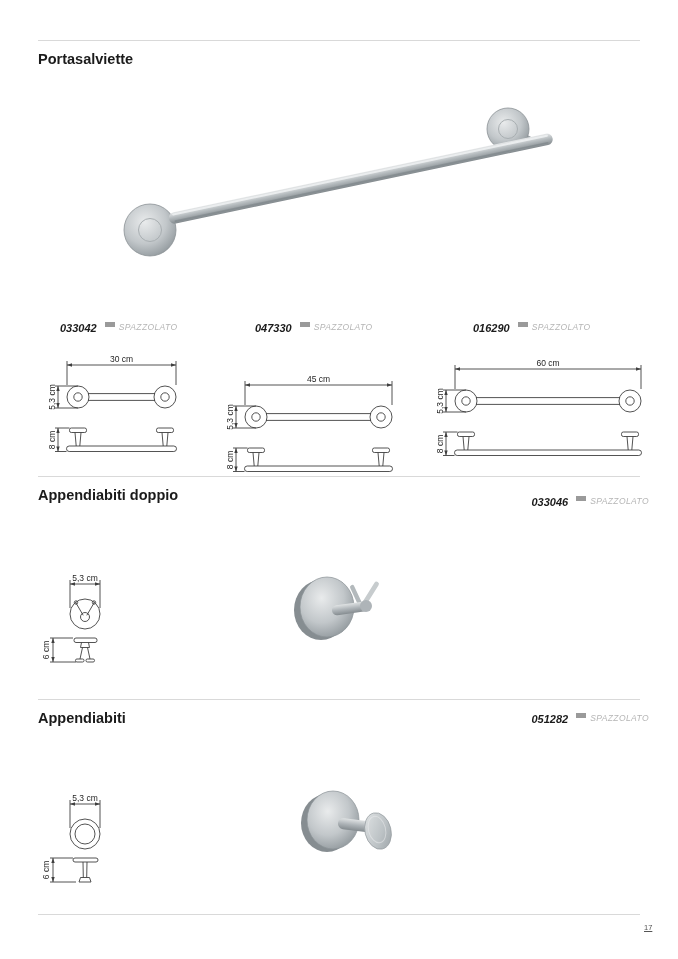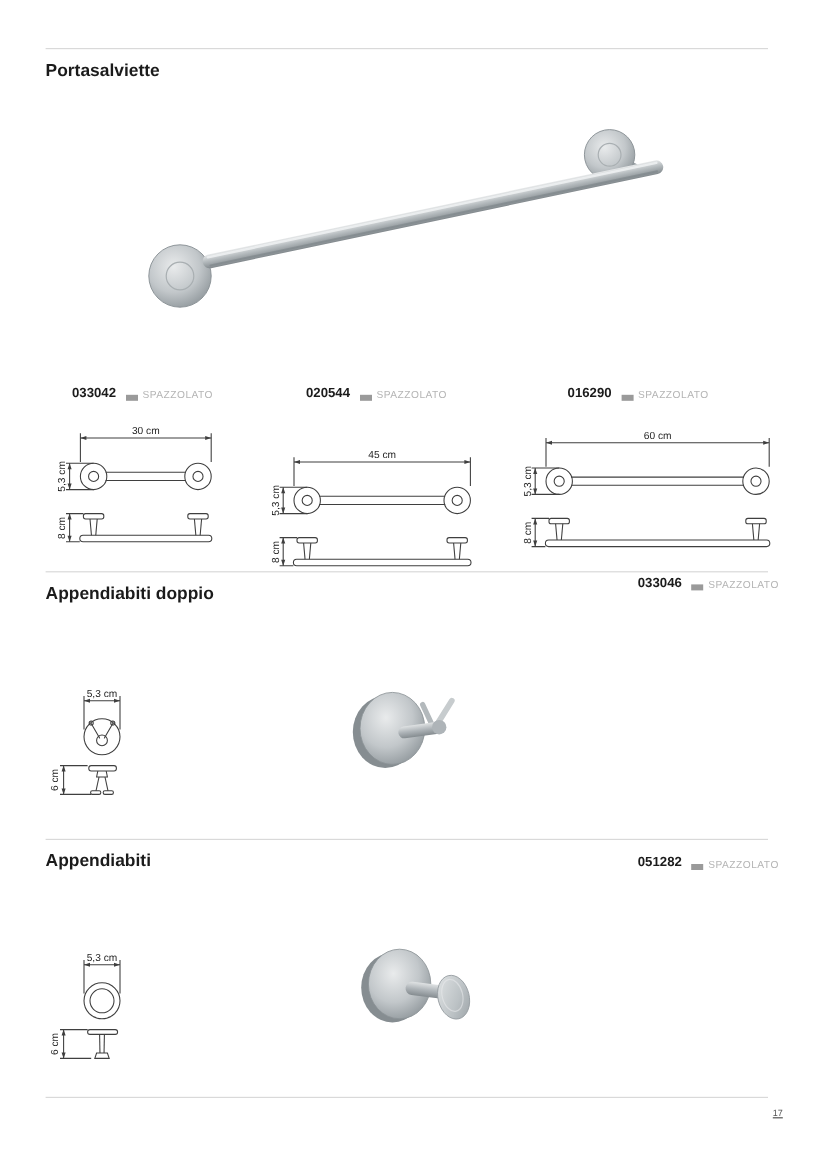--- a/index.html
+++ b/index.html
@@ -1,21 +1,21 @@
 <!DOCTYPE html>
 <html><head>
 <meta charset="utf-8">
 <style>
   html,body{margin:0;padding:0;background:#ffffff;}
   .page{position:relative;width:678px;height:959px;background:#fff;
         font-family:"Liberation Sans",sans-serif;overflow:hidden;padding-left:16px;}
   .abs{position:absolute;}
   .rule{position:absolute;left:38px;width:602px;height:1px;background:#d9d9d9;}
   .sec-title{position:absolute;left:38px;font-size:14.5px;font-weight:700;color:#1b1b1b;}
-  .code-row{position:absolute;display:flex;align-items:flex-end;}
+  .code-row{position:absolute;display:flex;align-items:flex-start;font-style:italic;}
   .code{font-size:11px;font-weight:700;color:#1b1b1b;}
   .swatch{width:10px;height:5px;background:#9a9a9a;display:inline-block;margin-left:8px;margin-right:4px;}
   .finish{font-size:8.5px;color:#b5b5b5;letter-spacing:.4px;}
   .pagenum{position:absolute;left:644px;top:923px;font-size:7.5px;color:#555;text-decoration:underline;}
   svg{display:block;}
 </style>
 </head>
 <body>
 
 <div class="page">
@@ -52,21 +52,21 @@
       </g>
     </svg>
   </div>
 
   <div class="code-row" style="left:60px;top:322px">
     <span class="code">033042</span>
     <span class="swatch"></span>
     <span class="finish">SPAZZOLATO</span>
   </div>
   <div class="code-row" style="left:255px;top:322px">
-    <span class="code">020544</span>
+    <span class="code">047330</span>
     <span class="swatch"></span>
     <span class="finish">SPAZZOLATO</span>
   </div>
   <div class="code-row" style="left:473px;top:322px">
     <span class="code">016290</span>
     <span class="swatch"></span>
     <span class="finish">SPAZZOLATO</span>
   </div>
 
   <div id="dwg-bar-0" class="abs" style="left:48px;top:352px">
@@ -171,21 +171,21 @@
         <polygon points="10,99.5 8.3,94.5 11.7,94.5" fill="#3f3f3f"></polygon>
         <line x1="7" y1="76" x2="21.5" y2="76" stroke="#3f3f3f" stroke-width="0.9" fill="none"></line>
         <line x1="7" y1="99.5" x2="18.5" y2="99.5" stroke="#3f3f3f" stroke-width="0.9" fill="none"></line>
         <text x="6.5" y="88" font-size="8.5" fill="#1f1f1f" text-anchor="middle" transform="rotate(-90 6.5 88)">8 cm</text>
       </svg>
     </div>
 
   <div class="rule" style="top:476px"></div>
 
   <div class="sec-title" style="top:487px">Appendiabiti doppio</div>
-  <div class="code-row" style="right:45px;top:480px">
+  <div class="code-row" style="right:45px;top:496px">
     <span class="code">033046</span>
     <span class="swatch"></span>
     <span class="finish">SPAZZOLATO</span>
   </div>
 
   <div id="dwg-hook-d" class="abs" style="left:40px;top:574px">
       <svg width="110" height="92" viewBox="0 0 110 92">
         <line x1="30" y1="10" x2="60" y2="10" stroke="#3f3f3f" stroke-width="0.9" fill="none"></line>
         <polygon points="30,10 35,8.3 35,11.7" fill="#3f3f3f"></polygon>
         <polygon points="60,10 55,8.3 55,11.7" fill="#3f3f3f"></polygon>

